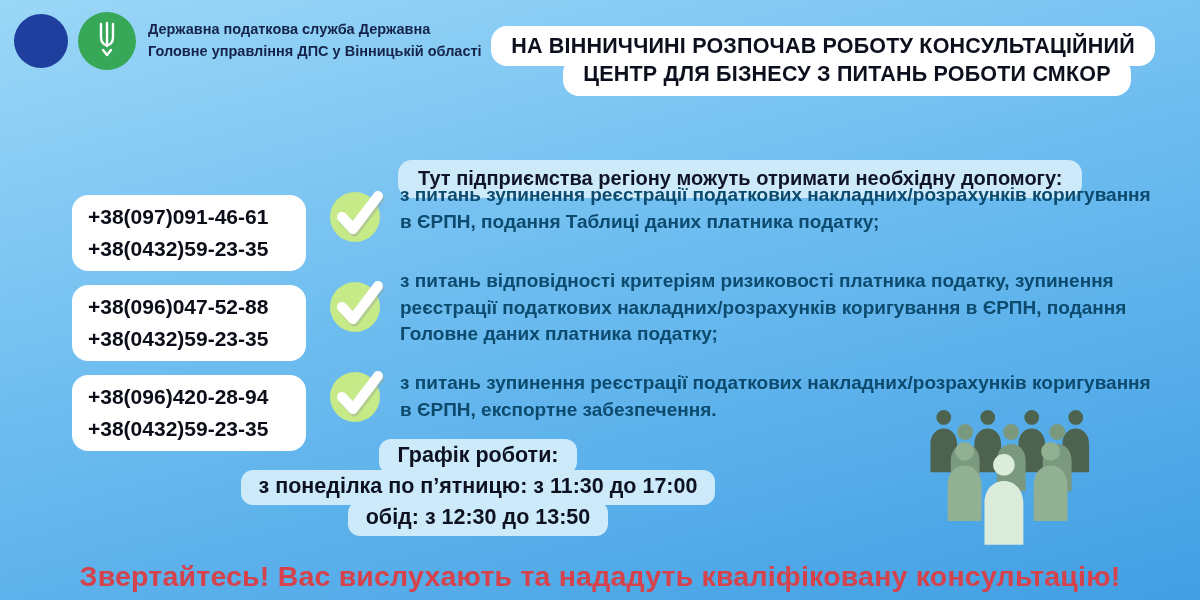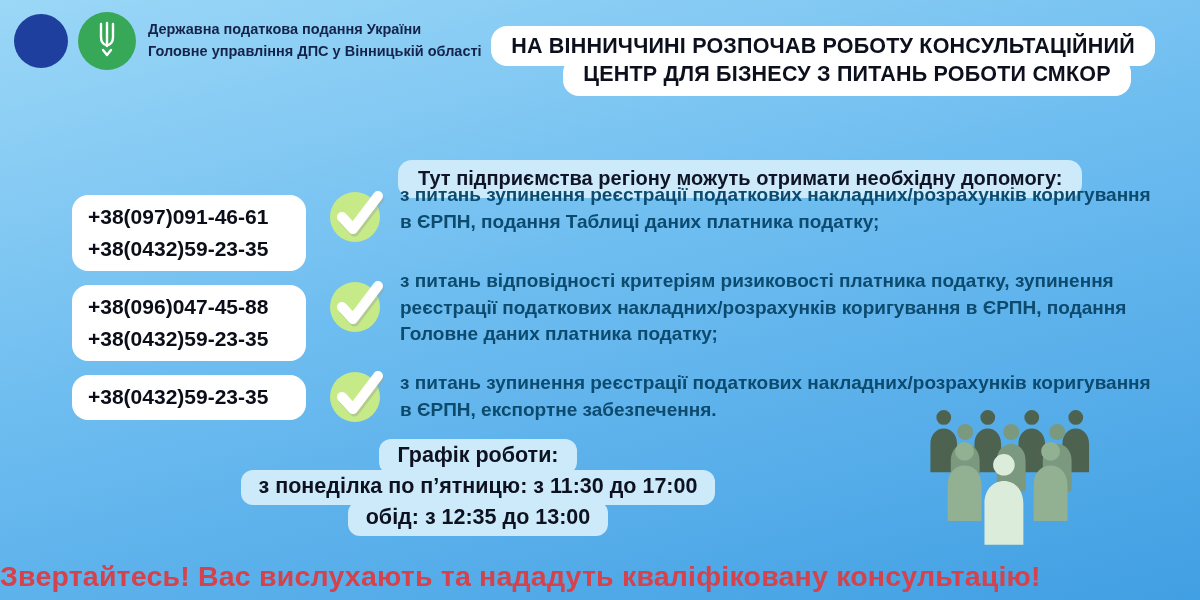--- a/index.html
+++ b/index.html
@@ -36,21 +36,21 @@
   .row2 .desc { padding-top:0; }
   .row3 .desc { padding-top:12px; }
 
   
   .schedule { position:absolute; top:439px; left:0; width:956px; display:flex; flex-direction:column; align-items:center; }
   .schedule .pill { background:#cdeafa; border-radius:12px; padding:4px 18px 6px; font-size:21.5px; font-weight:800;
     color:#0d1120; white-space:nowrap; }
   .schedule .pill + .pill { margin-top:-4px; }
 
   
-  .footer { position:absolute; bottom:7px; left:0; width:1200px; 
+  .footer { position:absolute; bottom:7px; left:0; width:1200px; text-align:center;
     font-size:28.5px; font-weight:800; color:#d5424b; letter-spacing:0.2px; }
 
   
   .people { position:absolute; left:918px; top:406px; }
 </style>
 </head>
 <body>
 
 <div class="header">
   <div class="logo-circle-blue"></div>
@@ -58,21 +58,21 @@
     <span>
       <svg width="32" height="38" viewBox="0 0 32 38" fill="none" stroke="#ffffff" stroke-width="2.4" stroke-linecap="round" stroke-linejoin="round">
         <path d="M10 4 V17 C10 22.5 12 24.5 16 25.5"></path>
         <path d="M22 4 V17 C22 22.5 20 24.5 16 25.5"></path>
         <path d="M16 3 V26"></path>
         <path d="M12 30 L16 35 L20 30"></path>
       </svg>
     </span>
   </div>
   <div class="org-text">
-    <div>Державна податкова подання України</div>
+    <div>Державна податкова служба Державна</div>
     <div>Головне управління ДПС у Вінницькій області</div>
   </div>
 </div>
 
 <div class="title-wrap">
   <div class="title-line">НА ВІННИЧЧИНІ РОЗПОЧАВ РОБОТУ КОНСУЛЬТАЦІЙНИЙ</div>
   <div class="title-line second">ЦЕНТР ДЛЯ БІЗНЕСУ З ПИТАНЬ РОБОТИ СМКОР</div>
 </div>
 
 <div class="subtitle">Тут підприємства регіону можуть отримати необхідну допомогу:</div>
@@ -87,51 +87,52 @@
       <circle cx="27" cy="31" r="25" fill="#c6ea87"></circle>
       <path d="M14 31 L25 43 L50 10" fill="none" stroke="#9aa89a" stroke-width="10" stroke-linecap="round" stroke-linejoin="round" opacity="0.45" transform="translate(1.5,2.5)"></path>
       <path d="M14 31 L25 43 L50 10" fill="none" stroke="#ffffff" stroke-width="10" stroke-linecap="round" stroke-linejoin="round"></path>
     </svg>
   </div>
   <div class="desc">з питань зупинення реєстрації податкових накладних/розрахунків коригування в ЄРПН, подання Таблиці даних платника податку;</div>
 </div>
 
 <div class="row row2" style="top:268px">
   <div class="phone-box">
-    <div>+38(096)047-45-88</div>
+    <div>+38(096)047-52-88</div>
     <div>+38(0432)59-23-35</div>
   </div>
   <div class="check-wrap">
     <svg width="58" height="58" viewBox="0 0 58 58">
       <circle cx="27" cy="31" r="25" fill="#c6ea87"></circle>
       <path d="M14 31 L25 43 L50 10" fill="none" stroke="#9aa89a" stroke-width="10" stroke-linecap="round" stroke-linejoin="round" opacity="0.45" transform="translate(1.5,2.5)"></path>
       <path d="M14 31 L25 43 L50 10" fill="none" stroke="#ffffff" stroke-width="10" stroke-linecap="round" stroke-linejoin="round"></path>
     </svg>
   </div>
   <div class="desc">з питань відповідності критеріям ризиковості платника податку, зупинення реєстрації податкових накладних/розрахунків коригування в ЄРПН, подання Головне даних платника податку;</div>
 </div>
 
 <div class="row row3" style="top:358px">
   <div class="phone-box">
+    <div>+38(096)420-28-94</div>
     <div>+38(0432)59-23-35</div>
   </div>
   <div class="check-wrap">
     <svg width="58" height="58" viewBox="0 0 58 58">
       <circle cx="27" cy="31" r="25" fill="#c6ea87"></circle>
       <path d="M14 31 L25 43 L50 10" fill="none" stroke="#9aa89a" stroke-width="10" stroke-linecap="round" stroke-linejoin="round" opacity="0.45" transform="translate(1.5,2.5)"></path>
       <path d="M14 31 L25 43 L50 10" fill="none" stroke="#ffffff" stroke-width="10" stroke-linecap="round" stroke-linejoin="round"></path>
     </svg>
   </div>
   <div class="desc">з питань зупинення реєстрації податкових накладних/розрахунків коригування в ЄРПН, експортне забезпечення.</div>
 </div>
 
 <div class="schedule">
   <div class="pill">Графік роботи:</div>
   <div class="pill">з понеділка по п’ятницю: з 11:30 до 17:00</div>
-  <div class="pill">обід: з 12:35 до 13:00</div>
+  <div class="pill">обід: з 12:30 до 13:50</div>
 </div>
 
 <div class="people">
   <svg width="200" height="160" viewBox="0 0 200 160">
     <defs>
       <path id="prs" d="M24 0a10 10 0 0 1 0 20a10 10 0 0 1 0-20z M6 84V46c0-13 8-21 18-21s18 8 18 21v38z"></path>
     </defs>
 
     <use href="#prs" fill="#4d634f" transform="translate(8,4) scale(0.74)"></use>
     <use href="#prs" fill="#4d634f" transform="translate(52,4) scale(0.74)"></use>

